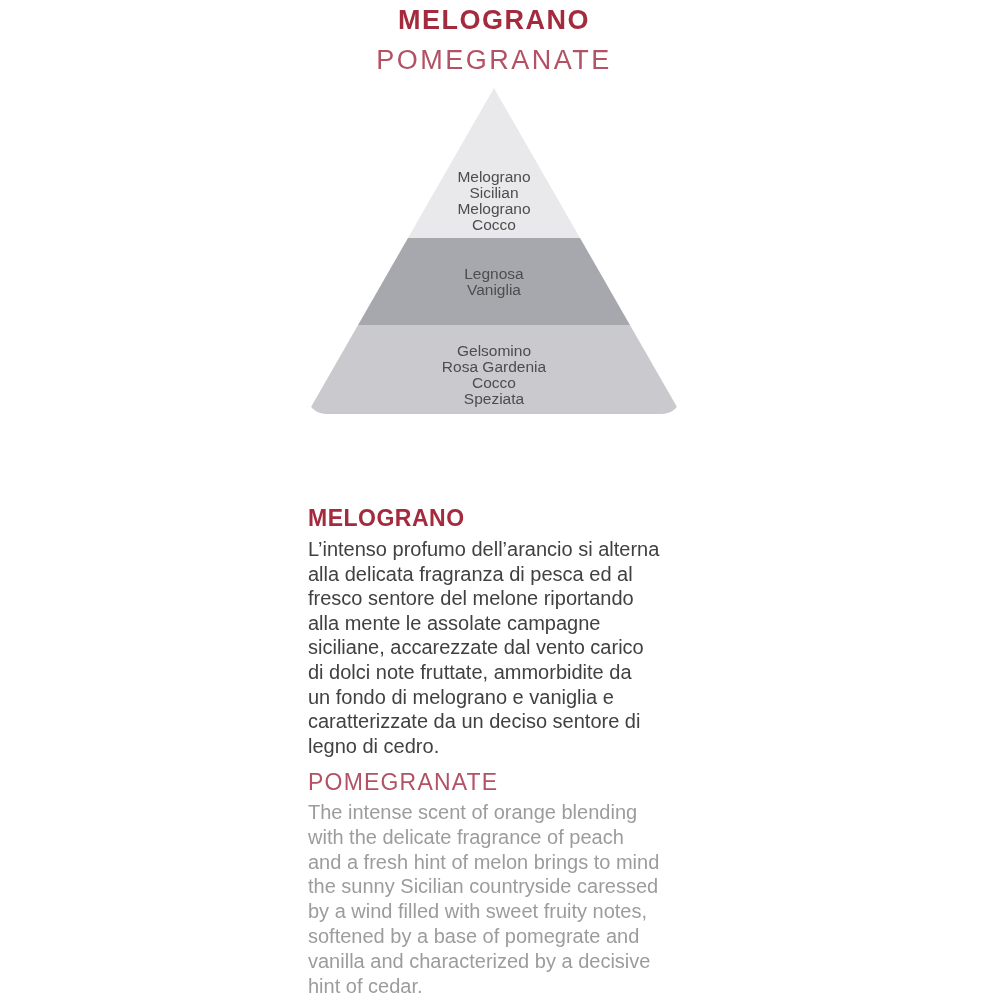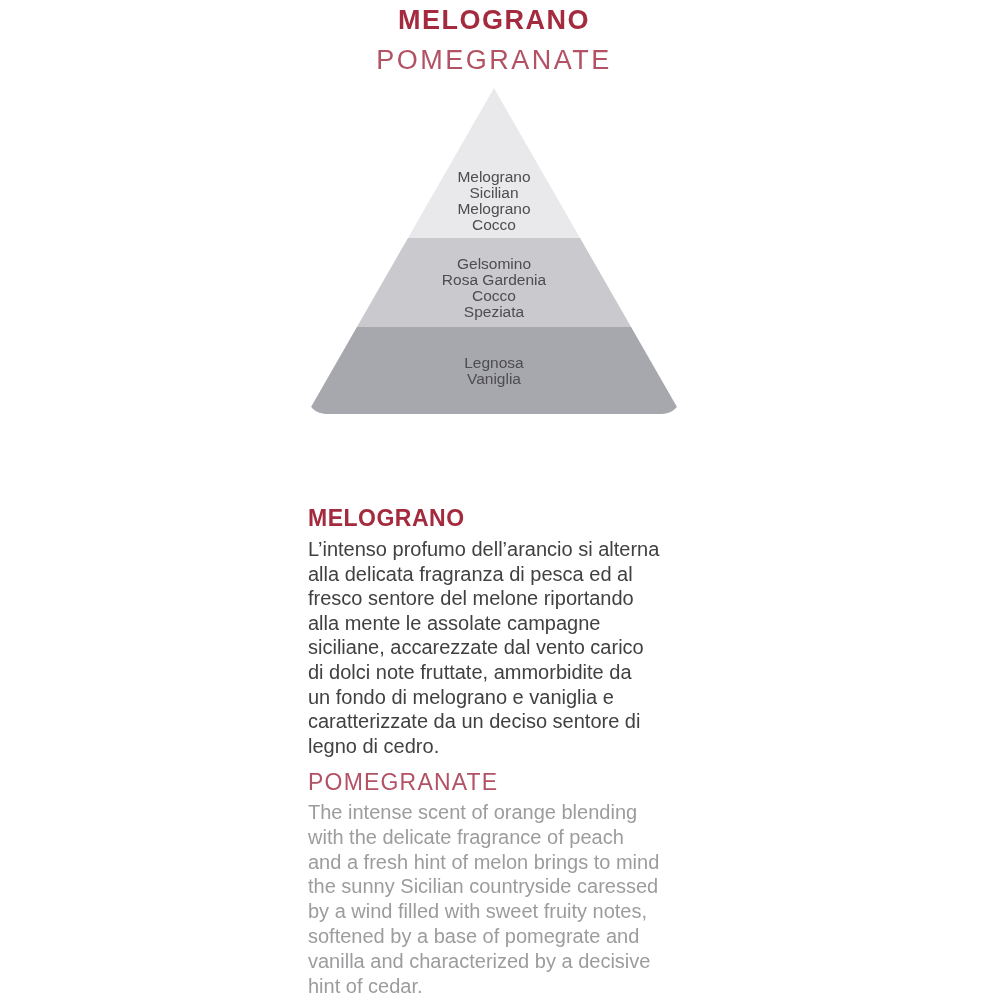--- a/index.html
+++ b/index.html
@@ -120,29 +120,29 @@
     <h2 class="title-en">POMEGRANATE</h2>
   </div>
 
   <div class="pyramid">
     <div class="band band-top">
       <div>Melograno</div>
       <div>Sicilian</div>
       <div>Melograno</div>
       <div>Cocco</div>
     </div>
+    <div class="band band-bottom">
+      <div>Legnosa</div>
+      <div>Vaniglia</div>
+    </div>
     <div class="band band-middle">
       <div>Gelsomino</div>
       <div>Rosa Gardenia</div>
       <div>Cocco</div>
       <div>Speziata</div>
-    </div>
-    <div class="band band-bottom">
-      <div>Legnosa</div>
-      <div>Vaniglia</div>
     </div>
   </div>
 
   <div class="section-it">
     <h3 class="heading-it">MELOGRANO</h3>
     <p class="body-it">L’intenso profumo dell’arancio si alterna
 alla delicata fragranza di pesca ed al
 fresco sentore del melone riportando
 alla mente le assolate campagne
 siciliane, accarezzate dal vento carico

